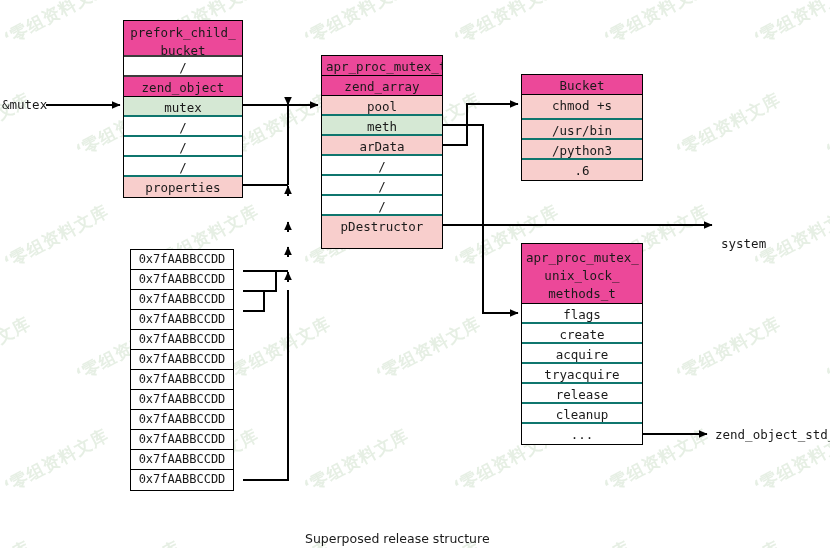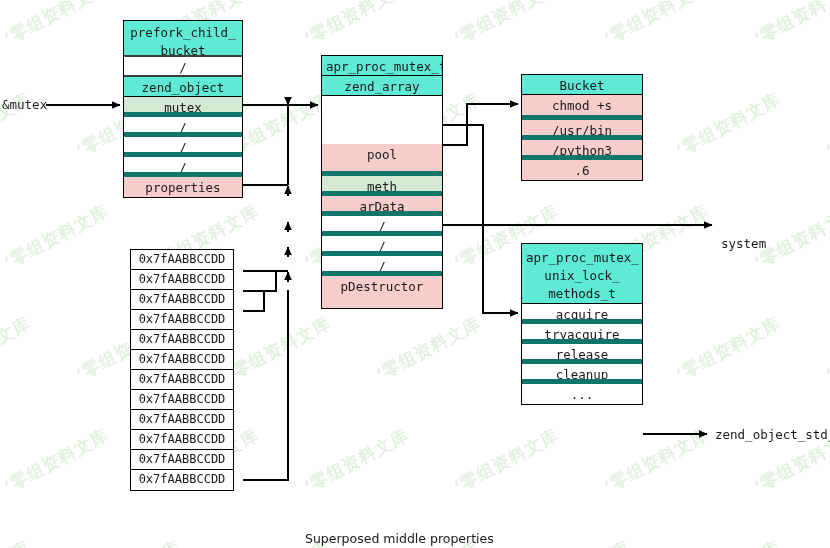--- a/index.html
+++ b/index.html
@@ -50,32 +50,32 @@
   
   .struct {
     position: absolute;
     z-index: 2;
     border: 1px solid #000000;
     box-sizing: border-box;
     background: #ffffff;
   }
   .struct .cell {
     box-sizing: border-box;
-    border-bottom: 5px solid #0f766e;
+    border-bottom: 2px solid #0f766e;
     text-align: center;
     font-size: 12.5px;
     color: #1a1a1a;
     line-height: 1.42;
     padding: 2px 4px;
     white-space: nowrap;
     overflow: hidden;
   }
   .struct .cell:last-child { border-bottom: none; }
   .struct .cell.hdr {
-    background: #5eead4;
+    background: #ec4899;
     border-bottom: 1px solid #000000;
   }
   .struct .cell.green { background: #d5e8d4; }
   .struct .cell.red   { background: #f8cecc; }
   .struct .cell.white { background: #ffffff; }
 
   
   .struct .cell.thickbot { border-bottom: 2px solid #3d3d3d; }
 
   
@@ -208,21 +208,21 @@
     <div class="cell green" style="height:20px;">mutex</div>
     <div class="cell white" style="height:20px;">/</div>
     <div class="cell white" style="height:20px;">/</div>
     <div class="cell white" style="height:20px;">/</div>
     <div class="cell red" style="height:20px;">properties</div>
   </div>
 
   <div class="struct" style="left:321px; top:55px; width:122px;">
     <div class="cell hdr" style="height:20px;">apr_proc_mutex_t</div>
     <div class="cell hdr" style="height:20px;">zend_array</div>
-    <div class="cell red" style="height:32px;margin-top:48px;">pool</div>
+    <div class="cell red" style="height:20px;">pool</div>
     <div class="cell green" style="height:20px;">meth</div>
     <div class="cell red" style="height:20px;">arData</div>
     <div class="cell white" style="height:20px;">/</div>
     <div class="cell white" style="height:20px;">/</div>
     <div class="cell white" style="height:20px;">/</div>
     <div class="cell red" style="height:32px;">pDestructor</div>
   </div>
 
   <div class="struct" style="left:521px; top:74px; width:122px;">
     <div class="cell hdr" style="height:20px;">Bucket</div>
@@ -231,20 +231,22 @@
     <div class="cell red" style="height:20px;">/python3</div>
     <div class="cell red" style="height:20px;">.6</div>
   </div>
 
   <div class="struct" style="left:521px; top:243px; width:122px;">
     <div class="cell hdr" style="height:60px; padding-top:5px;">
       <div>apr_proc_mutex_</div>
       <div>unix_lock_</div>
       <div>methods_t</div>
     </div>
+    <div class="cell white" style="height:20px;">flags</div>
+    <div class="cell white" style="height:20px;">create</div>
     <div class="cell white" style="height:20px;">acquire</div>
     <div class="cell white" style="height:20px;">tryacquire</div>
     <div class="cell white" style="height:20px;text-align:center;">release</div>
     <div class="cell white" style="height:20px;">cleanup</div>
     <div class="cell white" style="height:20px;">...</div>
   </div>
 
   <div class="hexlist" id="address-list" style="left:130px; top:249px; width:104px;">
       <div class="cell" style="height: 20px;">0x7fAABBCCDD</div>
       <div class="cell" style="height: 20px;">0x7fAABBCCDD</div>
@@ -259,15 +261,15 @@
       <div class="cell" style="height: 20px;">0x7fAABBCCDD</div>
       <div class="cell" style="height: 20px;">0x7fAABBCCDD</div>
     </div>
 
   <div class="flabel" style="left:2px; top:97px;">&amp;mutex</div>
 
   <div class="flabel" style="left:721px; top:236px;">system</div>
 
   <div class="flabel" style="left:715px; top:427px;">zend_object_std_dtor</div>
 
-  <div class="caption" style="left:305px; top:531px;">Superposed middle properties</div>
+  <div class="caption" style="left:305px; top:531px;">Superposed release structure</div>
 
 </div>
 
 </body></html>

